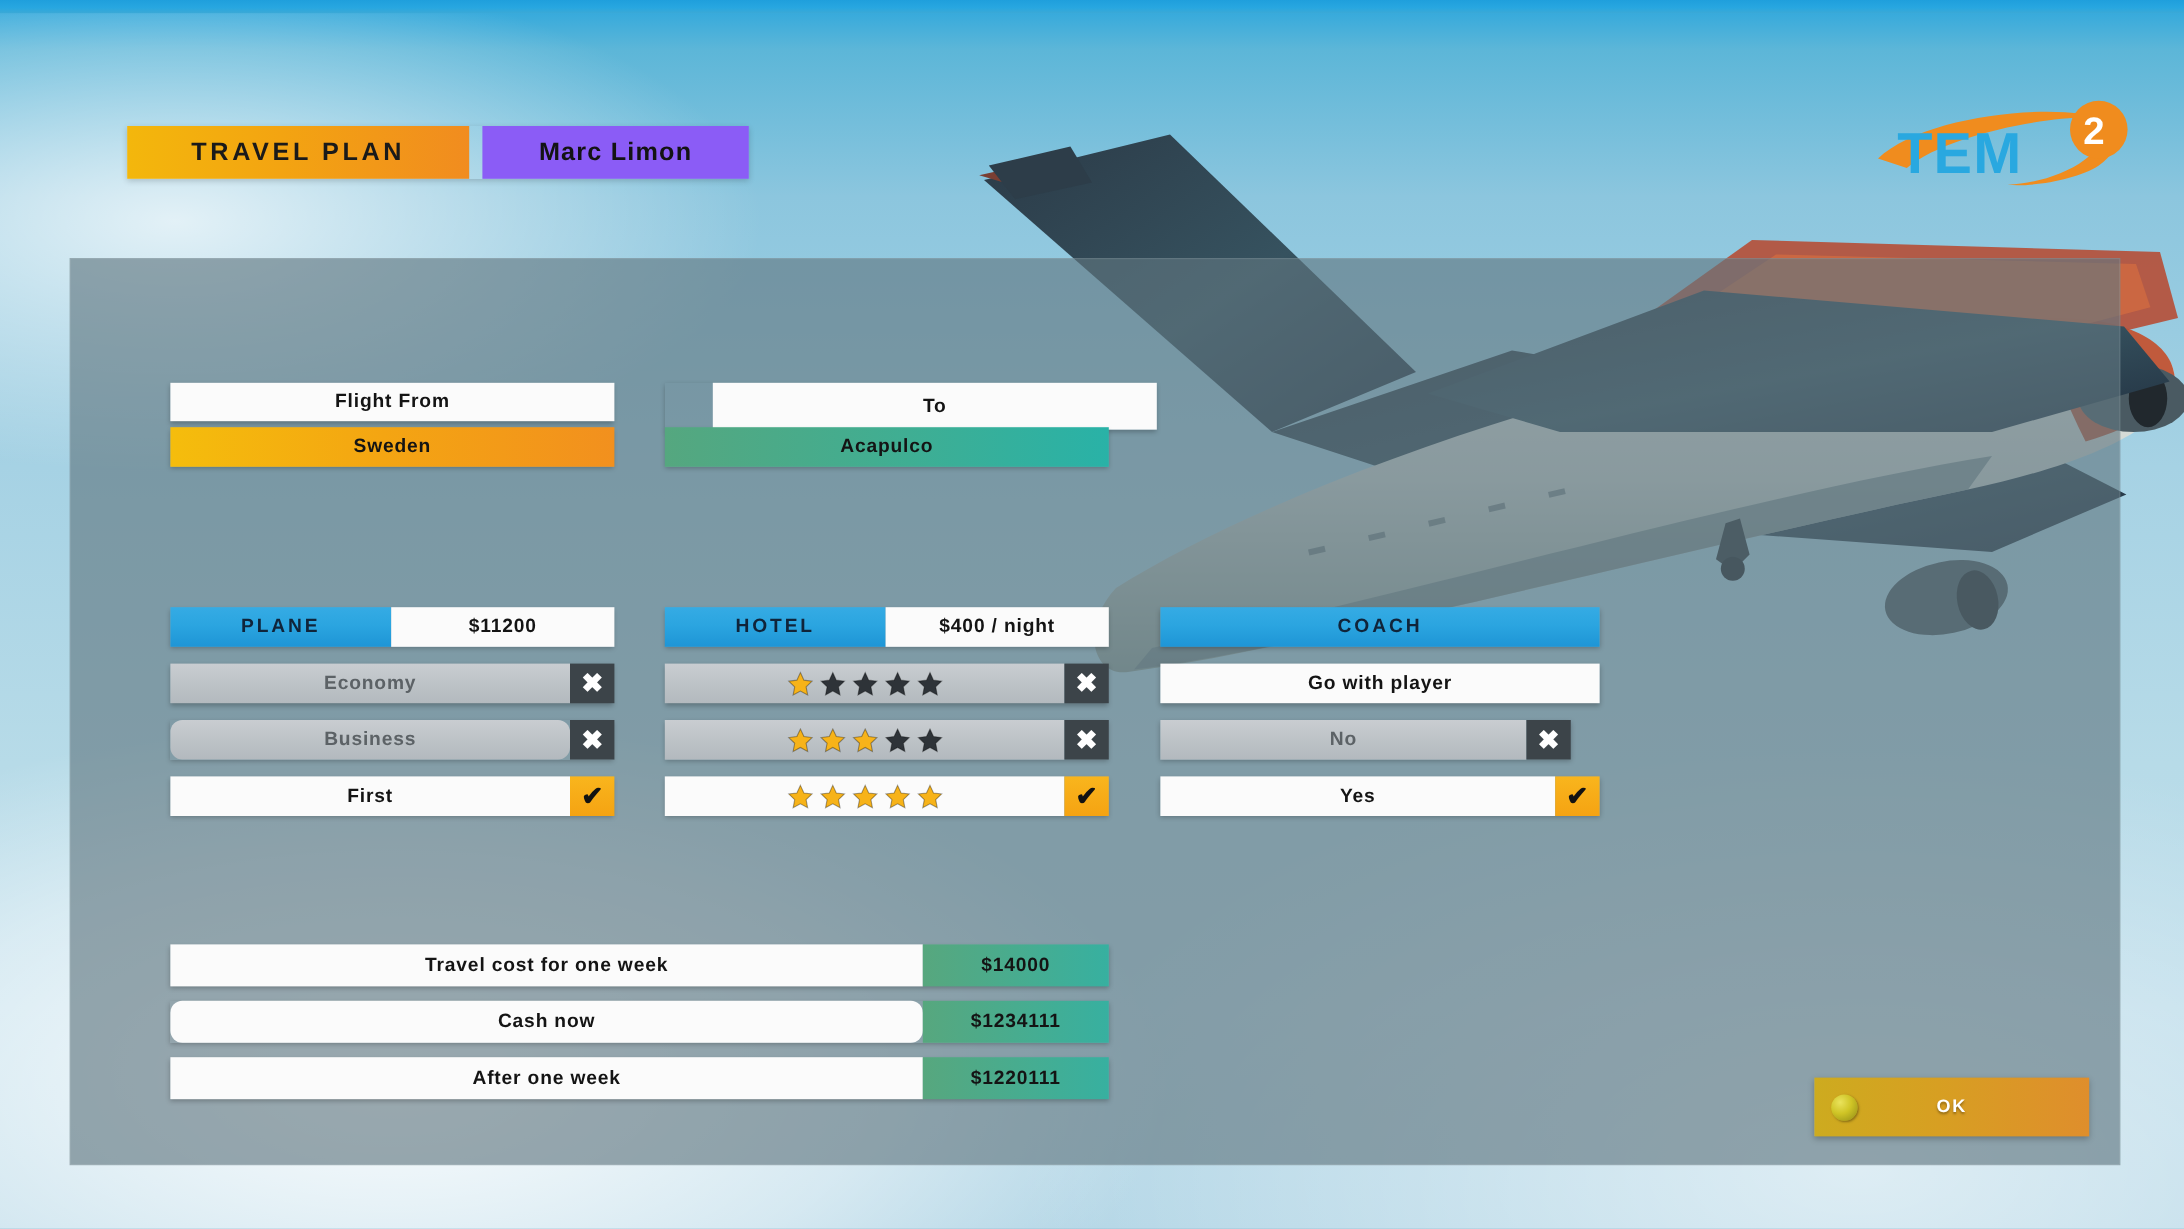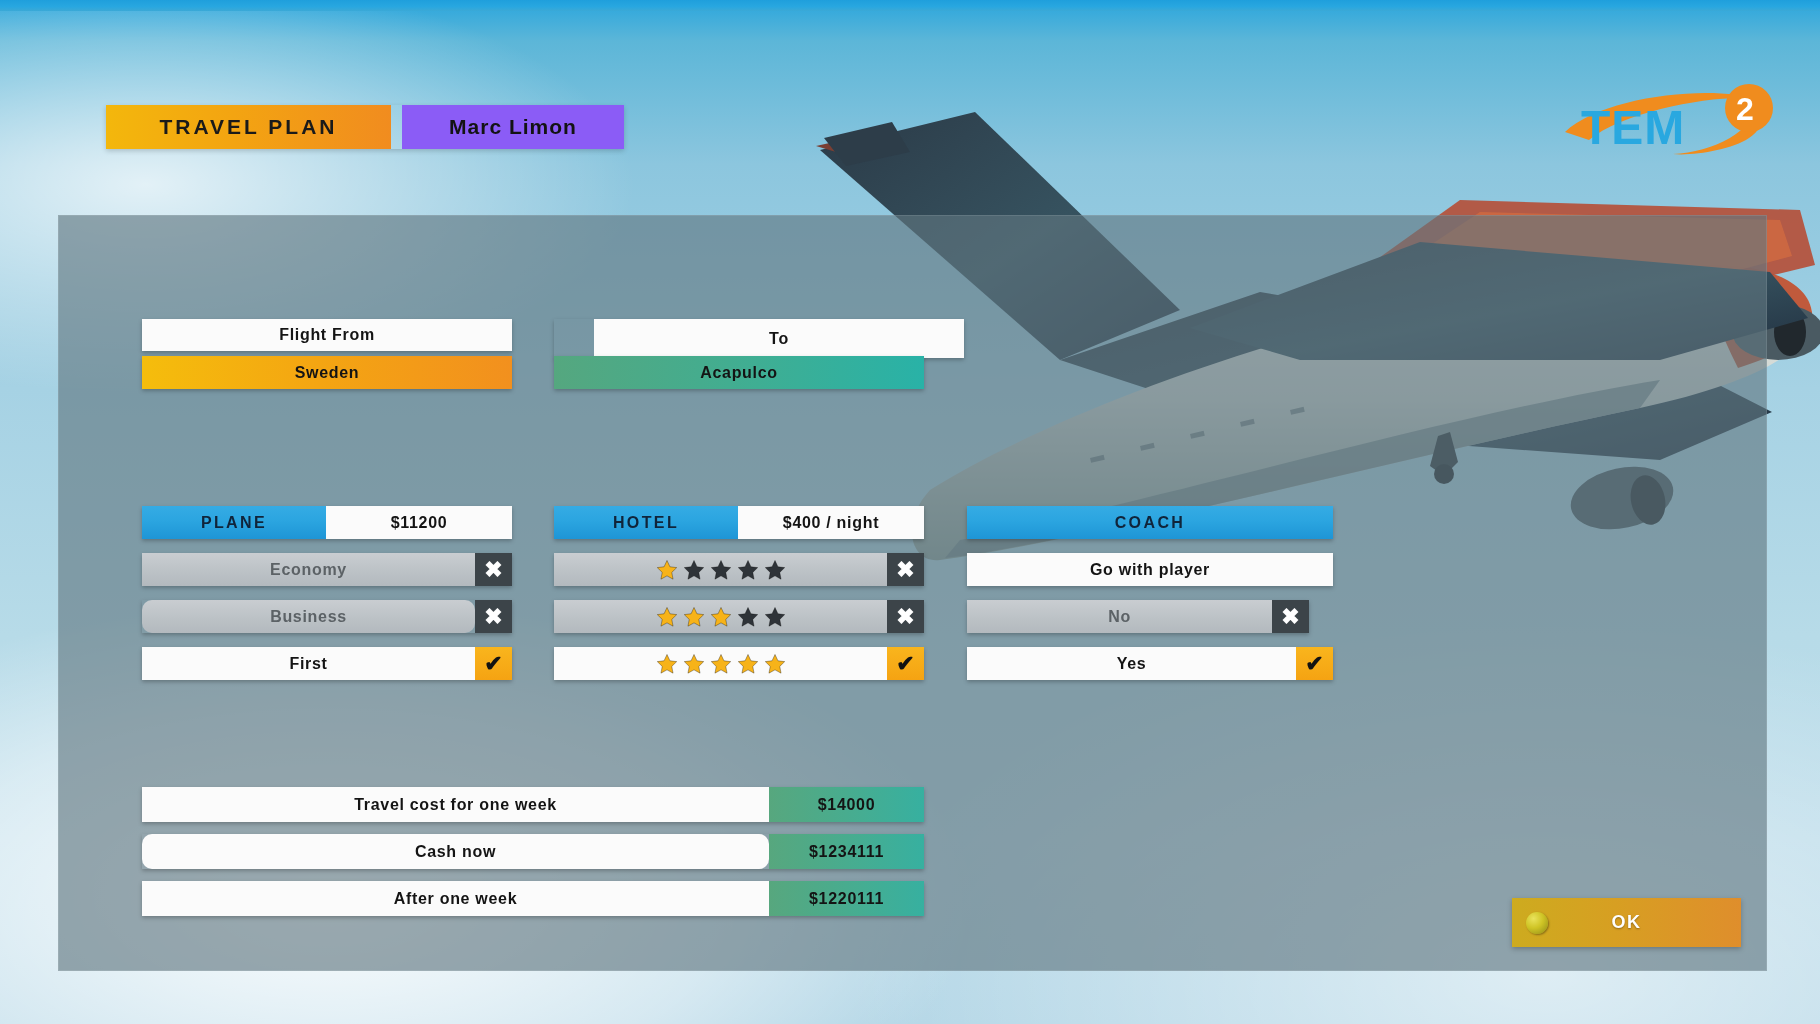--- a/index.html
+++ b/index.html
@@ -69,21 +69,21 @@
   .stars{display:flex;align-items:center;justify-content:center;gap:5px;}
   .star{width:22px;height:22px;display:block;}
 
   
   .okbtn{
     position:absolute;left:1512px;top:898px;width:229px;height:49px;
     background:linear-gradient(90deg,#cdab1f 0%,#d79f22 45%,#df8e2c 100%);
     display:flex;align-items:center;justify-content:center;
     box-shadow:0 2px 5px rgba(0,0,0,.25);
   }
-  .okbtn .label{color:#ffffff;font-size:18px;font-weight:bold;letter-spacing:1.5px;
+  .okbtn .label{color:#ffffff;font-size:15px;font-weight:bold;letter-spacing:1.5px;
      text-shadow:0 1px 2px rgba(0,0,0,.35);}
   .coin{position:absolute;left:14px;top:14px;width:22px;height:22px;border-radius:50%;
     background:radial-gradient(circle at 34% 30%,#eae35c 0%,#cfc425 45%,#8f8a17 100%);
     box-shadow:1px 1px 2px rgba(0,0,0,.35);}
 </style>
 </head>
 <body>
 
 <div id="stage">
 

